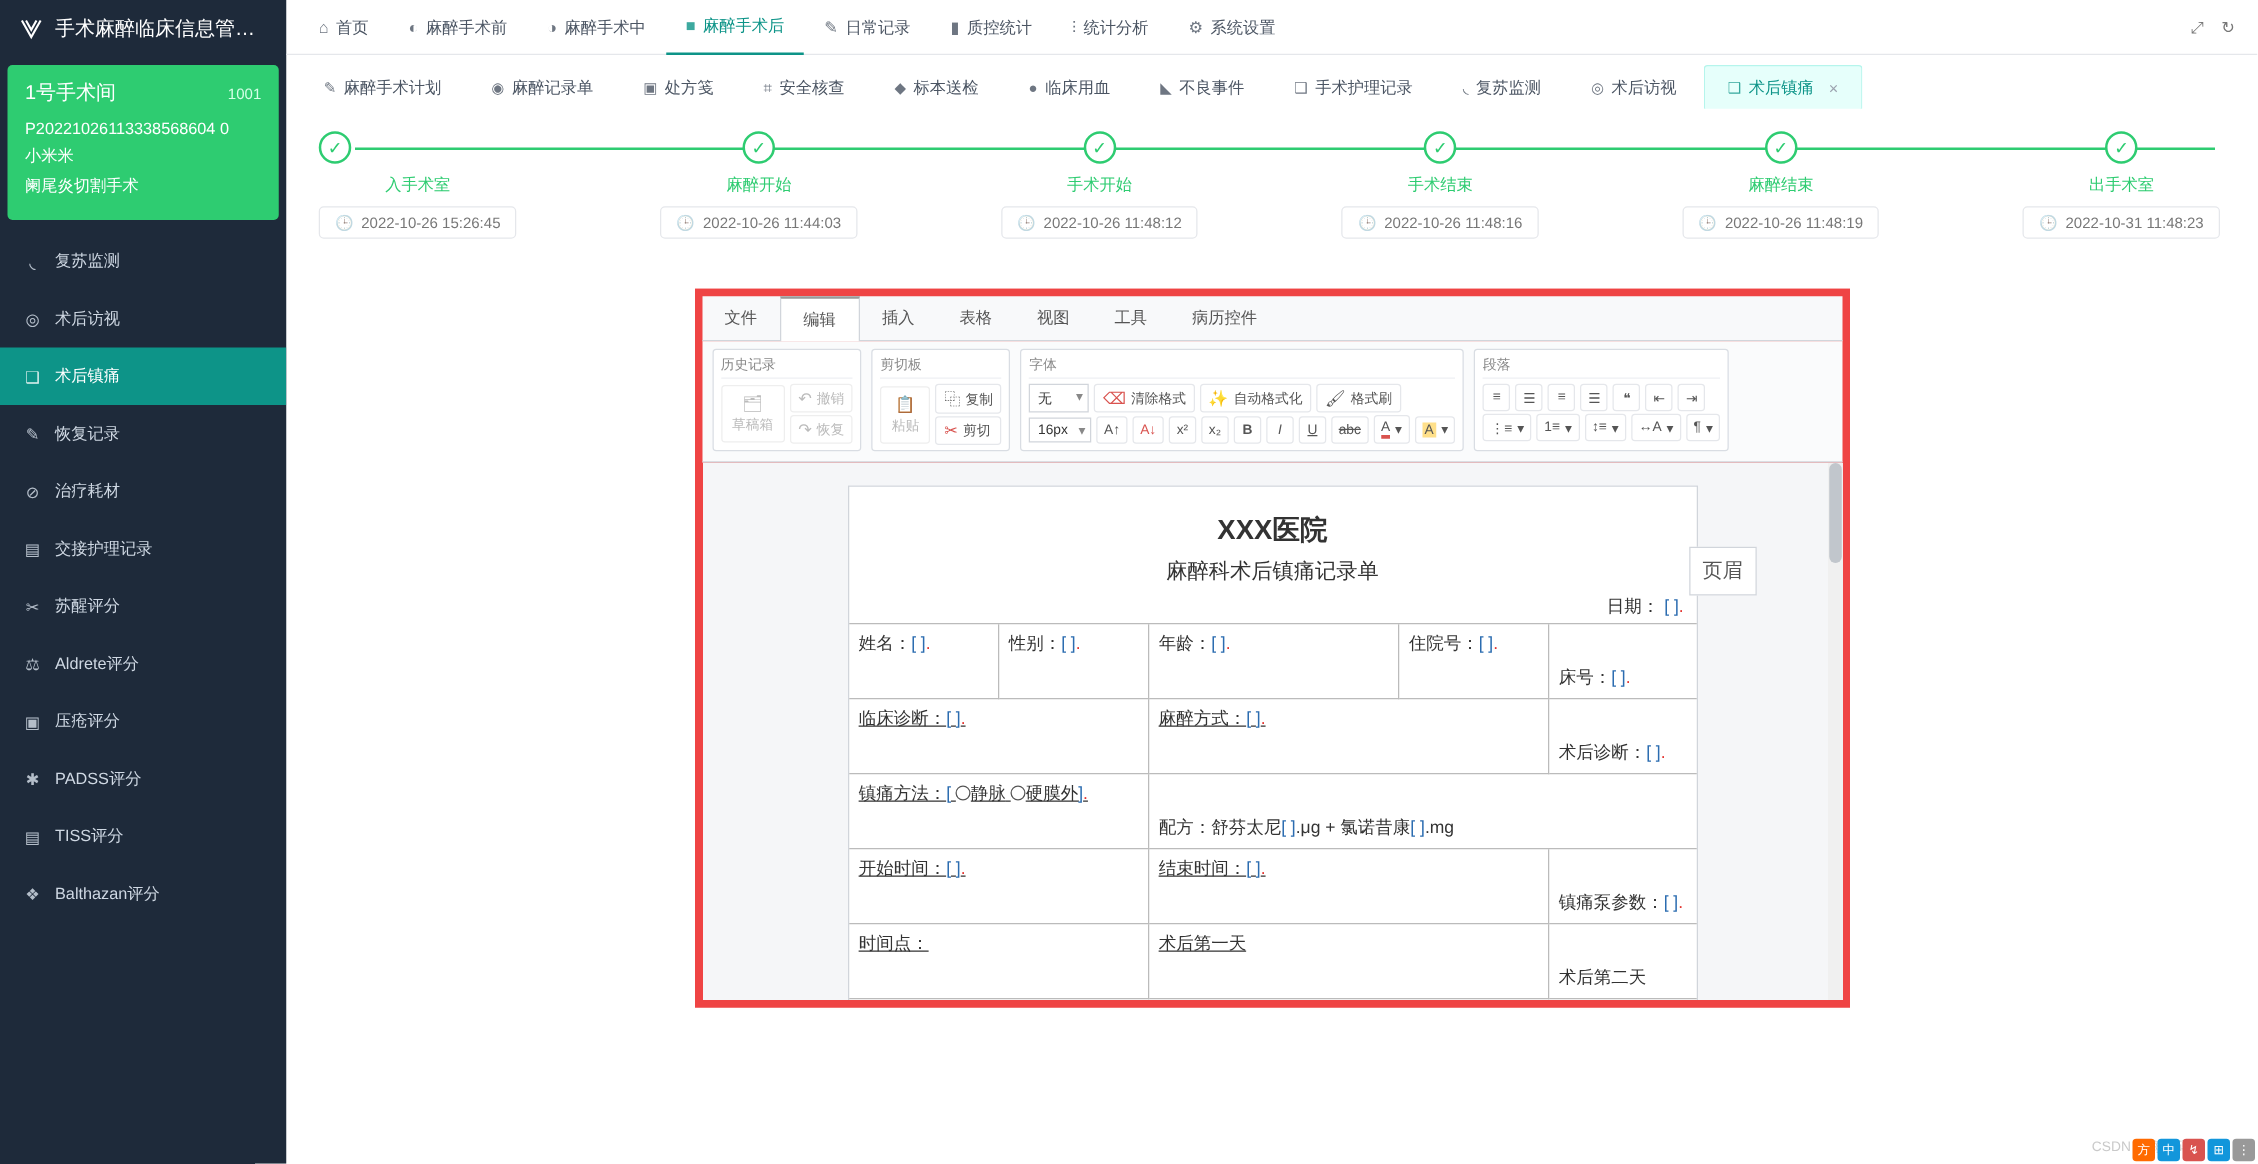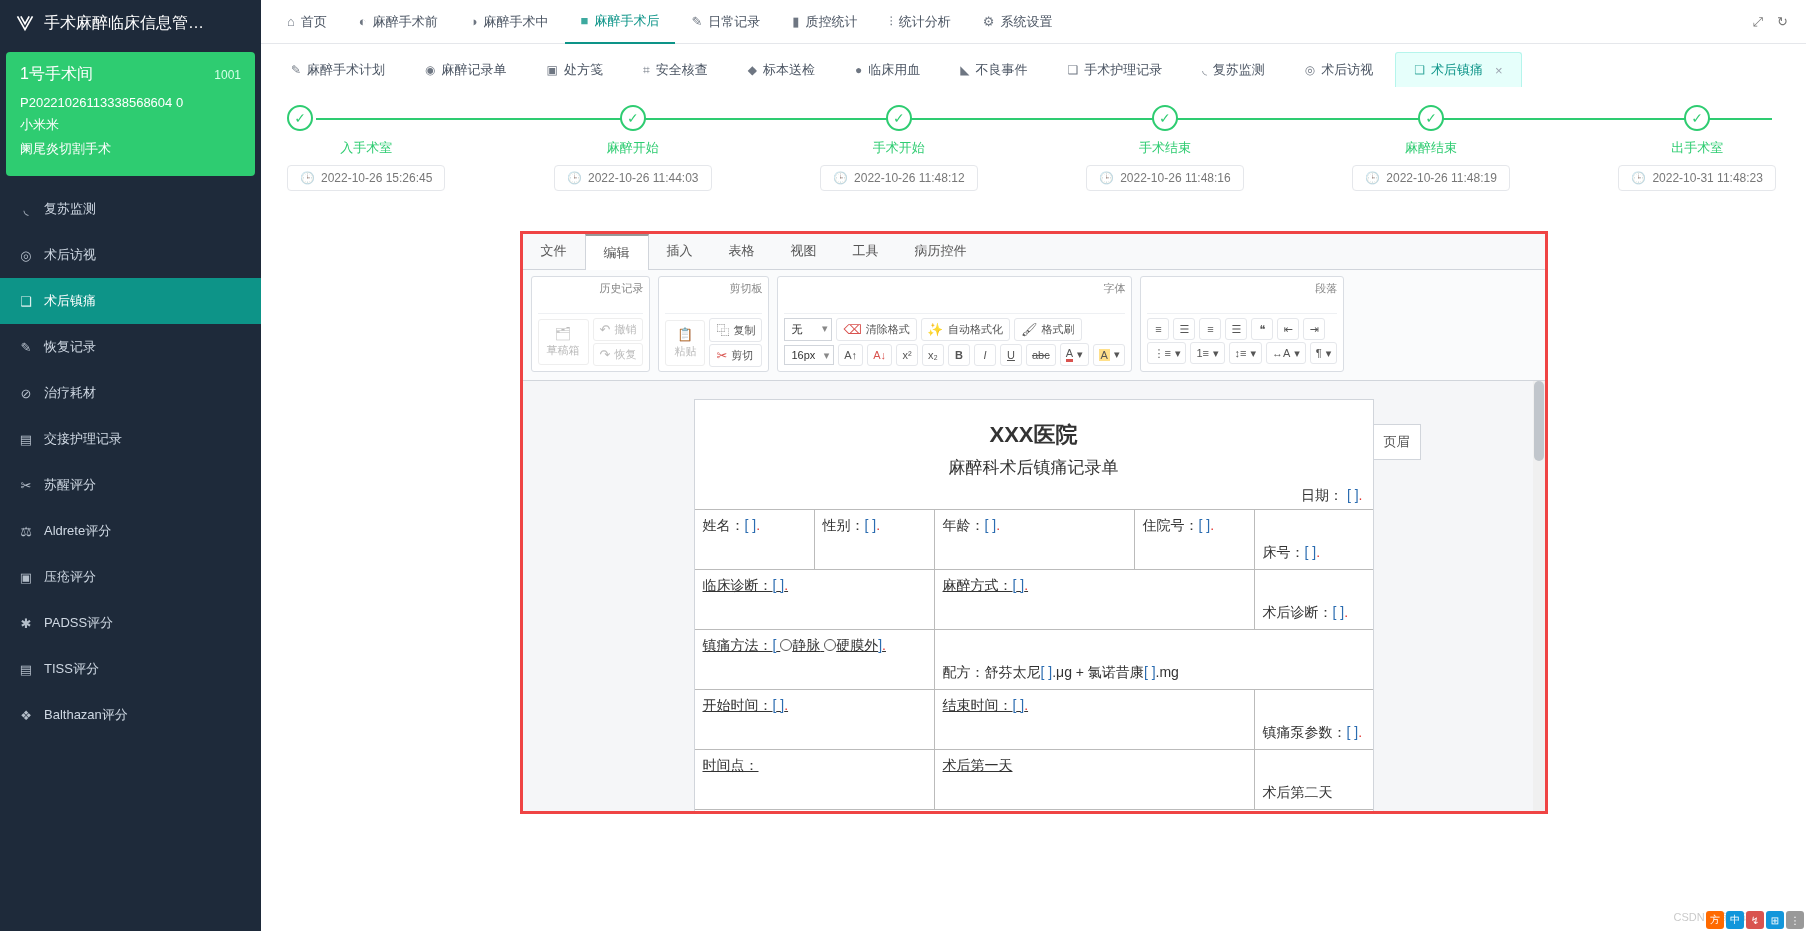--- a/index.html
+++ b/index.html
@@ -1,20 +1,20 @@
 <!DOCTYPE html>
 <html><head>
   <meta charset="utf-8">
   <style>
     * { margin: 0; padding: 0; box-sizing: border-box; }
     body { font-family: -apple-system, "Microsoft YaHei", sans-serif; font-size: 13px; color: #333; background: #fff; overflow: hidden; }
     .app { display: flex; height: 931px; width: 1806px; }
 
     
-    .sidebar { width: 261px; background: #1e2a3a; color: #fff; display: flex; flex-direction: column; overflow-y: auto; justify-content: center; }
+    .sidebar { width: 229px; background: #1e2a3a; color: #fff; display: flex; flex-direction: column; overflow-y: auto; justify-content: center; }
     .brand { display: flex; align-items: center; gap: 8px; padding: 12px 14px; font-size: 16px; font-weight: 500; }
     .brand-logo { width: 22px; height: 22px; display: flex; align-items: center; justify-content: center; }
     .patient-card { background: #2ecc71; margin: 6px 6px 10px; border-radius: 4px; padding: 12px 14px; color: #fff; }
     .patient-head { display: flex; justify-content: space-between; align-items: center; font-size: 16px; font-weight: 500; margin-bottom: 10px; }
     .patient-badge { font-size: 12px; color: #d6ffe8; }
     .patient-line { font-size: 13px; margin: 6px 0; }
     .nav-list { flex: 1; }
     .nav-item { display: flex; align-items: center; gap: 10px; padding: 14px 18px; color: #cfd8e3; cursor: pointer; font-size: 13px; }
     .nav-item.active { background: #0d9488; color: #fff; }
     .nav-icon { width: 16px; text-align: center; opacity: .85; }
@@ -42,41 +42,41 @@
     .step-circle { width: 26px; height: 26px; border-radius: 50%; border: 2px solid #2ecc71; background: #fff; display: flex; align-items: center; justify-content: center; color: #2ecc71; font-size: 14px; }
     .step-label { color: #2ecc71; font-size: 13px; }
     .step-time { display: flex; align-items: center; gap: 6px; border: 1px solid #e5e7eb; border-radius: 4px; padding: 5px 12px; color: #777; font-size: 12px; background: #fff; }
     .step-time .clk { opacity: .6; }
     .step:first-child { align-items: flex-start; margin-left: -4px; }
     .step:first-child .step-label, .step:first-child .step-time { align-self: center; }
     .step:last-child .step-time { min-width: 0; }
 
     
     .editor-wrap { flex: 1; overflow: auto; padding: 12px 0 0; }
-    .editor { width: 1028px; margin: 20px auto 0; border: 3px solid #ef4444; background: #ef4444; position: relative; }
+    .editor { width: 924px; margin: 20px auto 0; border: 6px solid #ef4444; background: #ef4444; position: relative; }
     .editor-menus { display: flex; background: #f8f9fa; border-bottom: 1px solid #d1d5db; }
     .editor-menu { padding: 8px 18px; font-size: 13px; color: #555; cursor: pointer; }
     .editor-menu.active { background: #fff; border-top: 2px solid #999; border-right: 1px solid #d1d5db; border-left: 1px solid #d1d5db; margin-bottom: -1px; }
     .ribbon { display: flex; gap: 8px; padding: 6px 8px 8px; border-bottom: 1px solid #d1d5db; background: #fafbfc; flex-wrap: nowrap; }
     .ribbon-group { border: 1px solid #d9dde3; border-radius: 3px; background: #fff; padding: 4px 6px 2px; }
-    .ribbon-title { text-align: right; font-size: 11px; color: #888; padding-bottom: 17px; border-bottom: 1px solid #eef0f3; margin-bottom: 4px; }
+    .ribbon-title { text-align: left; font-size: 11px; color: #888; padding-bottom: 3px; border-bottom: 1px solid #eef0f3; margin-bottom: 4px; }
     .ribbon-row { display: flex; gap: 4px; align-items: center; margin: 2px 0; }
     .rbtn { display: flex; align-items: center; gap: 4px; padding: 3px 6px; border: 1px solid #e5e7eb; border-radius: 3px; background: #fff; font-size: 11px; color: #555; cursor: pointer; min-height: 22px; }
     .rbtn.icon-only { padding: 3px 5px; min-width: 22px; justify-content: center; }
     .rbtn.disabled { color: #bbb; border-color: #eee; cursor: default; }
     .rbtn.big { flex-direction: column; padding: 4px 8px; height: 46px; justify-content: center; gap: 2px; }
     .rbtn .ic { font-size: 13px; }
     .rsel { border: 1px solid #d1d5db; font-size: 11px; padding: 3px 18px 3px 6px; background: #fff; position: relative; min-width: 48px; }
     .rsel::after { content: "▾"; position: absolute; right: 4px; top: 3px; color: #888; }
 
     
     .doc-scroll { height: 430px; overflow-y: auto; position: relative; background: #f5f6f8; padding: 18px 0 30px; }
     .doc-scroll::-webkit-scrollbar { width: 12px; }
     .doc-page { width: 680px; margin: 0 auto; background: #fff; border: 1px solid #d1d5db; padding: 12px 0 20px; position: relative; }
-    .hdr-btn { position: absolute; right: -48px; top: 24px; border: 1px solid #d1d5db; background: #fff; padding: 8px 10px; color: #555; font-size: 13px; cursor: pointer; }
+    .hdr-btn { position: absolute; right: -48px; top: 48px; border: 1px solid #d1d5db; background: #fff; padding: 8px 10px; color: #555; font-size: 16px; cursor: pointer; }
     .doc-title { text-align: center; font-size: 22px; font-weight: 600; margin: 8px 0 6px; }
     .doc-sub { text-align: center; font-size: 17px; margin-bottom: 6px; }
     .doc-date { text-align: right; padding: 2px 10px 4px; font-size: 14px; }
     .bracket { color: #2b6cb0; }
     .dotred { color: #e3342f; }
     .form-grid { display: grid; grid-template-columns: 120px 120px 200px 120px 118px; border-top: 1px solid #bbb; }
     .fc { border-bottom: 1px solid #bbb; border-right: 1px solid #bbb; padding: 7px 8px; font-size: 14px; overflow: hidden; white-space: nowrap; }
     .fc:last-child-in-row { border-right: none; }
     .form-grid .rowend { border-right: none; margin-top: 27px; }
     .form-grid .span2 { grid-column: span 2; text-decoration: underline; }

